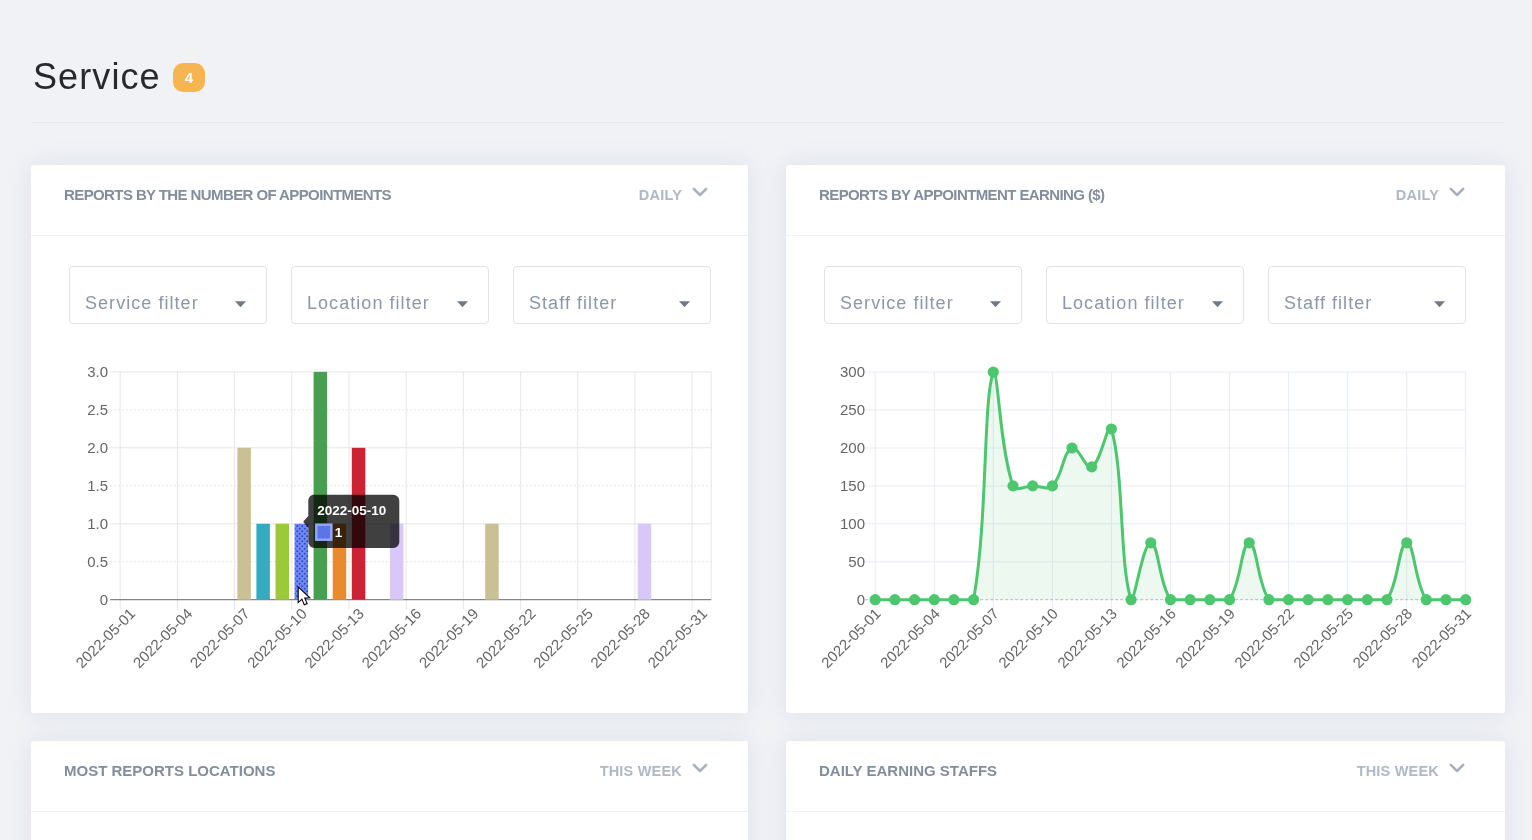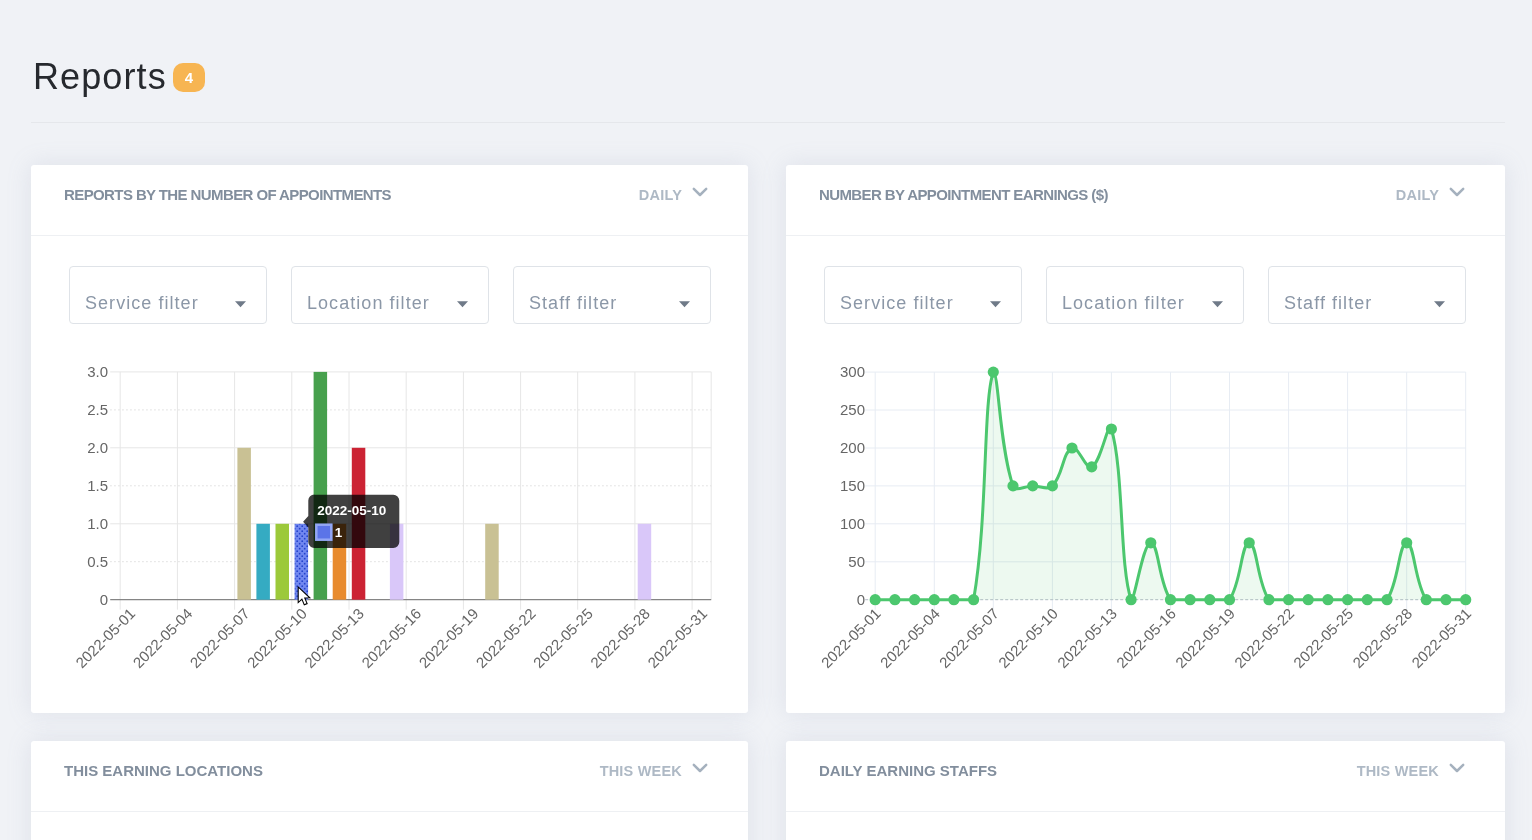--- a/index.html
+++ b/index.html
@@ -29,21 +29,21 @@
 .cright svg { display:block; }
 .frow { position:absolute; left:38px; top:101px; display:flex; gap:24px; }
 .fbox { width:198px; height:58px; border:1px solid #dfe3e8; border-radius:4px;
   display:flex; align-items:center; justify-content:space-between; padding:17px 19px 0 15px; }
 .fbox span { font-size:18px; color:#8b97a7; letter-spacing:1.05px; }
 .chart { position:absolute; }
 text { font-family:"Liberation Sans",sans-serif; }
 </style>
 </head>
 <body>
-<div class="pagetitle">Reports</div>
+<div class="pagetitle">Service</div>
 <div class="badge">4</div>
 <div class="divider"></div>
 
 <div class="card" id="c1">
 <div class="chead">
       <div class="ctitle ">REPORTS BY THE NUMBER OF APPOINTMENTS</div>
       <div class="cright">DAILY<svg width="16" height="10" viewBox="0 0 16 10" style="margin-left:10px">
           <path d="M1.8 1.9 L8 8 L14.2 1.9" fill="none" stroke="#a5b1be" stroke-width="2.5" stroke-linecap="round" stroke-linejoin="round"></path>
         </svg></div>
     </div>
@@ -129,21 +129,21 @@
 <text x="303.8" y="196.7" font-size="13.5" font-weight="bold" fill="#fff">1</text>
       </g>
 <g transform="translate(267.2,246.9) scale(0.95)">
         <path d="M 0 0 L 0 16.5 L 3.9 12.9 L 6.4 18.9 L 9.4 17.6 L 6.9 11.7 L 12.2 11.5 Z" fill="#fff" stroke="#000" stroke-width="1.15"></path>
       </g>
 </svg>
 </div>
 
 <div class="card" id="c2">
 <div class="chead">
-      <div class="ctitle ">NUMBER BY APPOINTMENT EARNINGS ($)</div>
+      <div class="ctitle ">REPORTS BY APPOINTMENT EARNING ($)</div>
       <div class="cright">DAILY<svg width="16" height="10" viewBox="0 0 16 10" style="margin-left:10px">
           <path d="M1.8 1.9 L8 8 L14.2 1.9" fill="none" stroke="#a5b1be" stroke-width="2.5" stroke-linecap="round" stroke-linejoin="round"></path>
         </svg></div>
     </div>
 <div class="frow">
       <div class="fbox">
         <span>Service filter</span>
         <svg width="13" height="8" viewBox="0 0 13 8">
           <path d="M1 1.3 L6.5 7.3 L12 1.3 Z" fill="#6f7a88"></path>
         </svg>
@@ -229,21 +229,21 @@
 <text transform="translate(450,274.7) rotate(-45)" text-anchor="end" font-size="15" fill="#666666">2022-05-19</text>
 <text transform="translate(509.1,274.7) rotate(-45)" text-anchor="end" font-size="15" fill="#666666">2022-05-22</text>
 <text transform="translate(568.1,274.7) rotate(-45)" text-anchor="end" font-size="15" fill="#666666">2022-05-25</text>
 <text transform="translate(627.2,274.7) rotate(-45)" text-anchor="end" font-size="15" fill="#666666">2022-05-28</text>
 <text transform="translate(686.2,274.7) rotate(-45)" text-anchor="end" font-size="15" fill="#666666">2022-05-31</text>
 </svg>
 </div>
 
 <div class="card" id="c3">
 <div class="chead">
-      <div class="ctitle b">THIS EARNING LOCATIONS</div>
+      <div class="ctitle b">MOST REPORTS LOCATIONS</div>
       <div class="cright">THIS WEEK<svg width="16" height="10" viewBox="0 0 16 10" style="margin-left:10px">
           <path d="M1.8 1.9 L8 8 L14.2 1.9" fill="none" stroke="#a5b1be" stroke-width="2.5" stroke-linecap="round" stroke-linejoin="round"></path>
         </svg></div>
     </div>
 </div>
 
 <div class="card" id="c4">
 <div class="chead">
       <div class="ctitle b">DAILY EARNING STAFFS</div>
       <div class="cright">THIS WEEK<svg width="16" height="10" viewBox="0 0 16 10" style="margin-left:10px">

